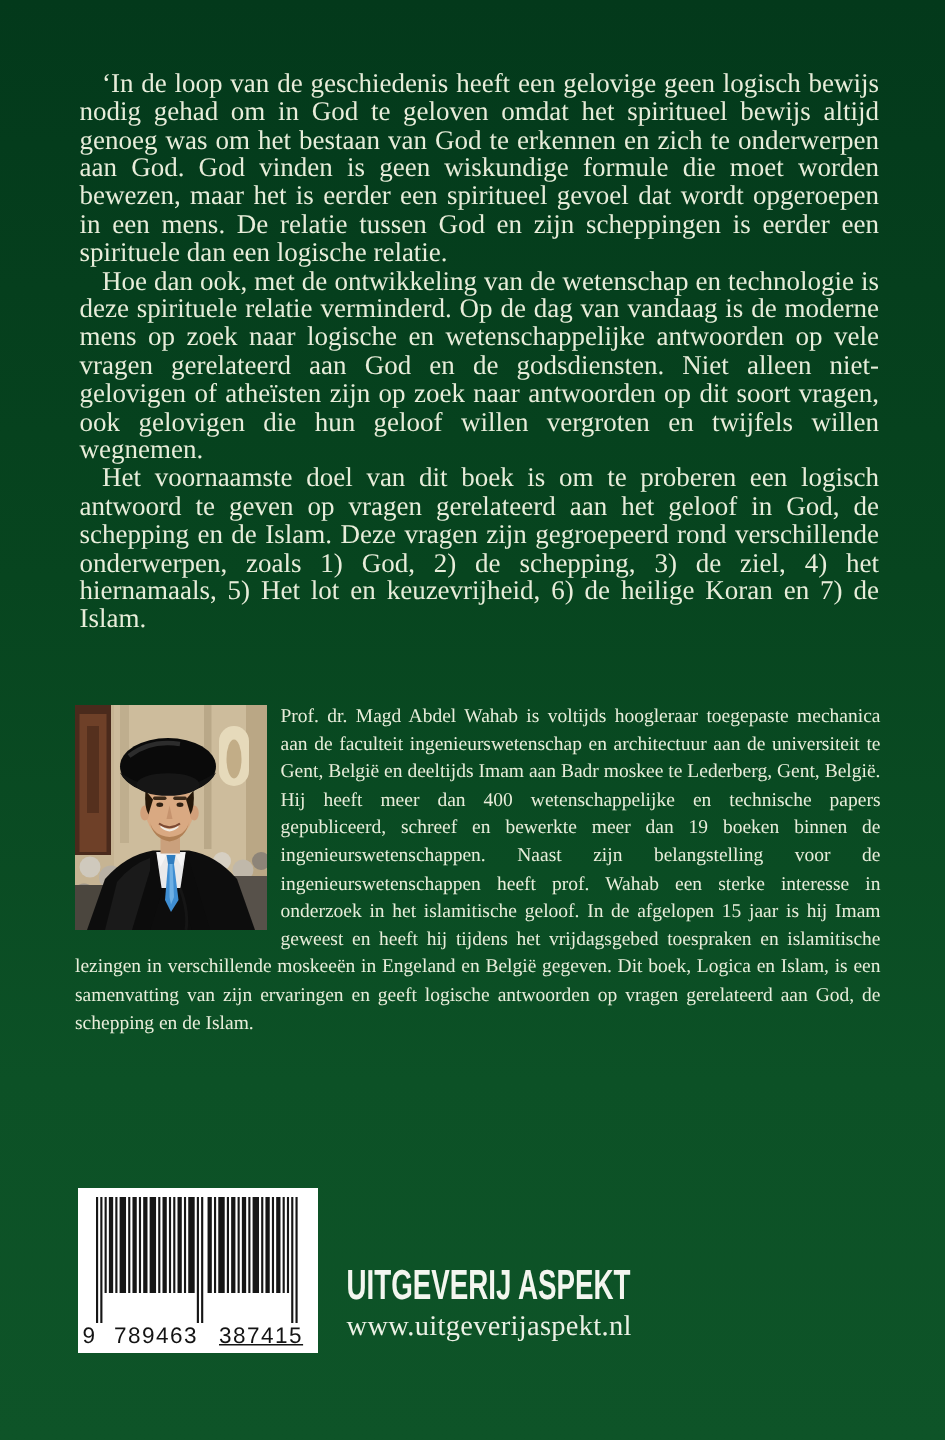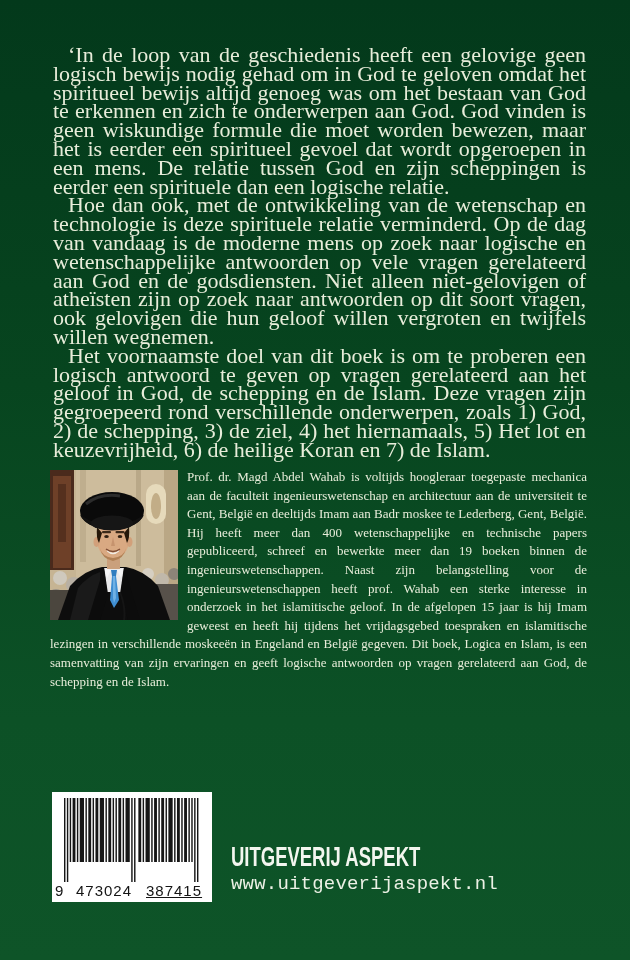--- a/index.html
+++ b/index.html
@@ -4,21 +4,21 @@
 <style>
   html,body{margin:0;padding:0;background:#1a1a1a;}
   .page{
     position:relative;width:630px;height:960px;overflow:hidden;
     background:linear-gradient(180deg,#03391b 0%,#07451f 40%,#0c5126 75%,#0e5428 100%);
     font-family:"Liberation Serif",serif;
   }
   
   .blurb{
     position:absolute;top:46px;left:53px;width:533px;
-    color:#e8edda;font-size:22px;line-height:18.8px;text-align:justify;
+    color:#e8edda;font-size:18px;line-height:18.8px;text-align:justify;
   }
   .blurb p{margin:0;text-indent:15px;}
   
   .bio{
     position:absolute;top:468px;left:50px;width:537px;
     color:#e8edda;font-size:13px;line-height:18.6px;text-align:justify;
   }
   .photo{float:left;width:128px;height:150px;margin:2px 9px 2px 0;}
   .photo svg{display:block;width:100%;height:100%;}
   
@@ -32,21 +32,21 @@
   .bd1{left:1px;}
   .bd2{left:22px;}
   .bd3{left:92px;text-decoration:underline;}
   
   .publisher{position:absolute;left:231px;top:843px;}
   .pub-name{
     font-family:"Liberation Sans",sans-serif;font-weight:700;font-size:28px;line-height:28px;
     color:#f3f6ef;white-space:nowrap;transform:scaleX(.66);transform-origin:left center;
   }
   .pub-site{
-    font-family:Liberation Mono, monospace;font-size:19px;line-height:21px;margin-top:3px;
+    font-family:Liberation Serif, serif;font-size:19px;line-height:21px;margin-top:3px;
     color:#ecf1e5;letter-spacing:.2px;
   }
 </style>
 </head>
 <body>
 
 <div class="page">
 
   <section class="blurb">
     <p>‘In de loop van de geschiedenis heeft een gelovige geen logisch bewijs nodig gehad om in God te geloven omdat het spiritueel bewijs altijd genoeg was om het bestaan van God te erkennen en zich te onderwerpen aan God. God vinden is geen wiskundige formule die moet worden bewezen, maar het is eerder een spiritueel gevoel dat wordt opgeroepen in een mens. De relatie tussen God en zijn scheppingen is eerder een spirituele dan een logische relatie.</p>
@@ -158,21 +158,21 @@
           <rect x="73" y="0" width="3" height="64"></rect>
             <rect x="77" y="0" width="1" height="64"></rect>
           <rect x="79" y="0" width="2" height="64"></rect>
             <rect x="82" y="0" width="1" height="64"></rect>
           <rect x="84" y="0" width="2" height="64"></rect>
             <rect x="87" y="0" width="1" height="64"></rect>
           <rect x="89" y="0" width="1" height="64"></rect>
         </g>
       </svg>
       <span class="bd bd1">9</span>
-      <span class="bd bd2">473024</span>
+      <span class="bd bd2">789463</span>
       <span class="bd bd3">387415</span>
     </div>
     <div class="publisher">
       <div class="pub-name">UITGEVERIJ ASPEKT</div>
       <div class="pub-site">www.uitgeverijaspekt.nl</div>
     </div>
   </footer>
 
 </div>
 

